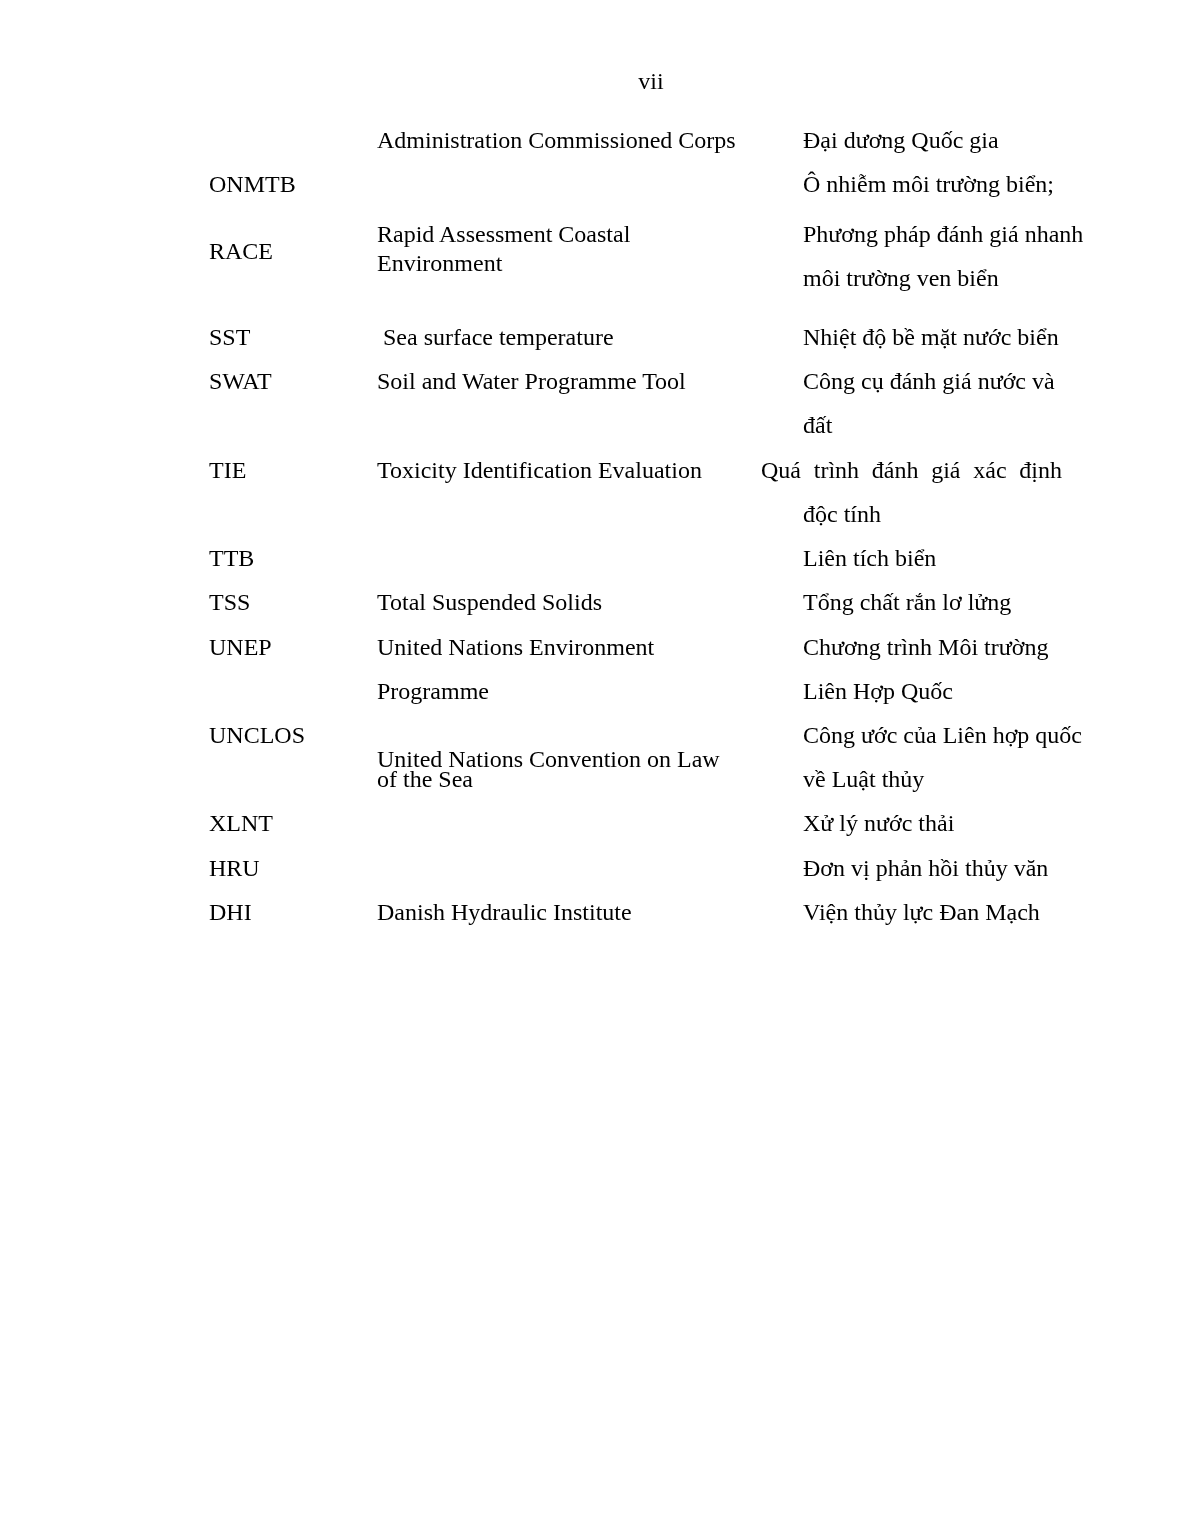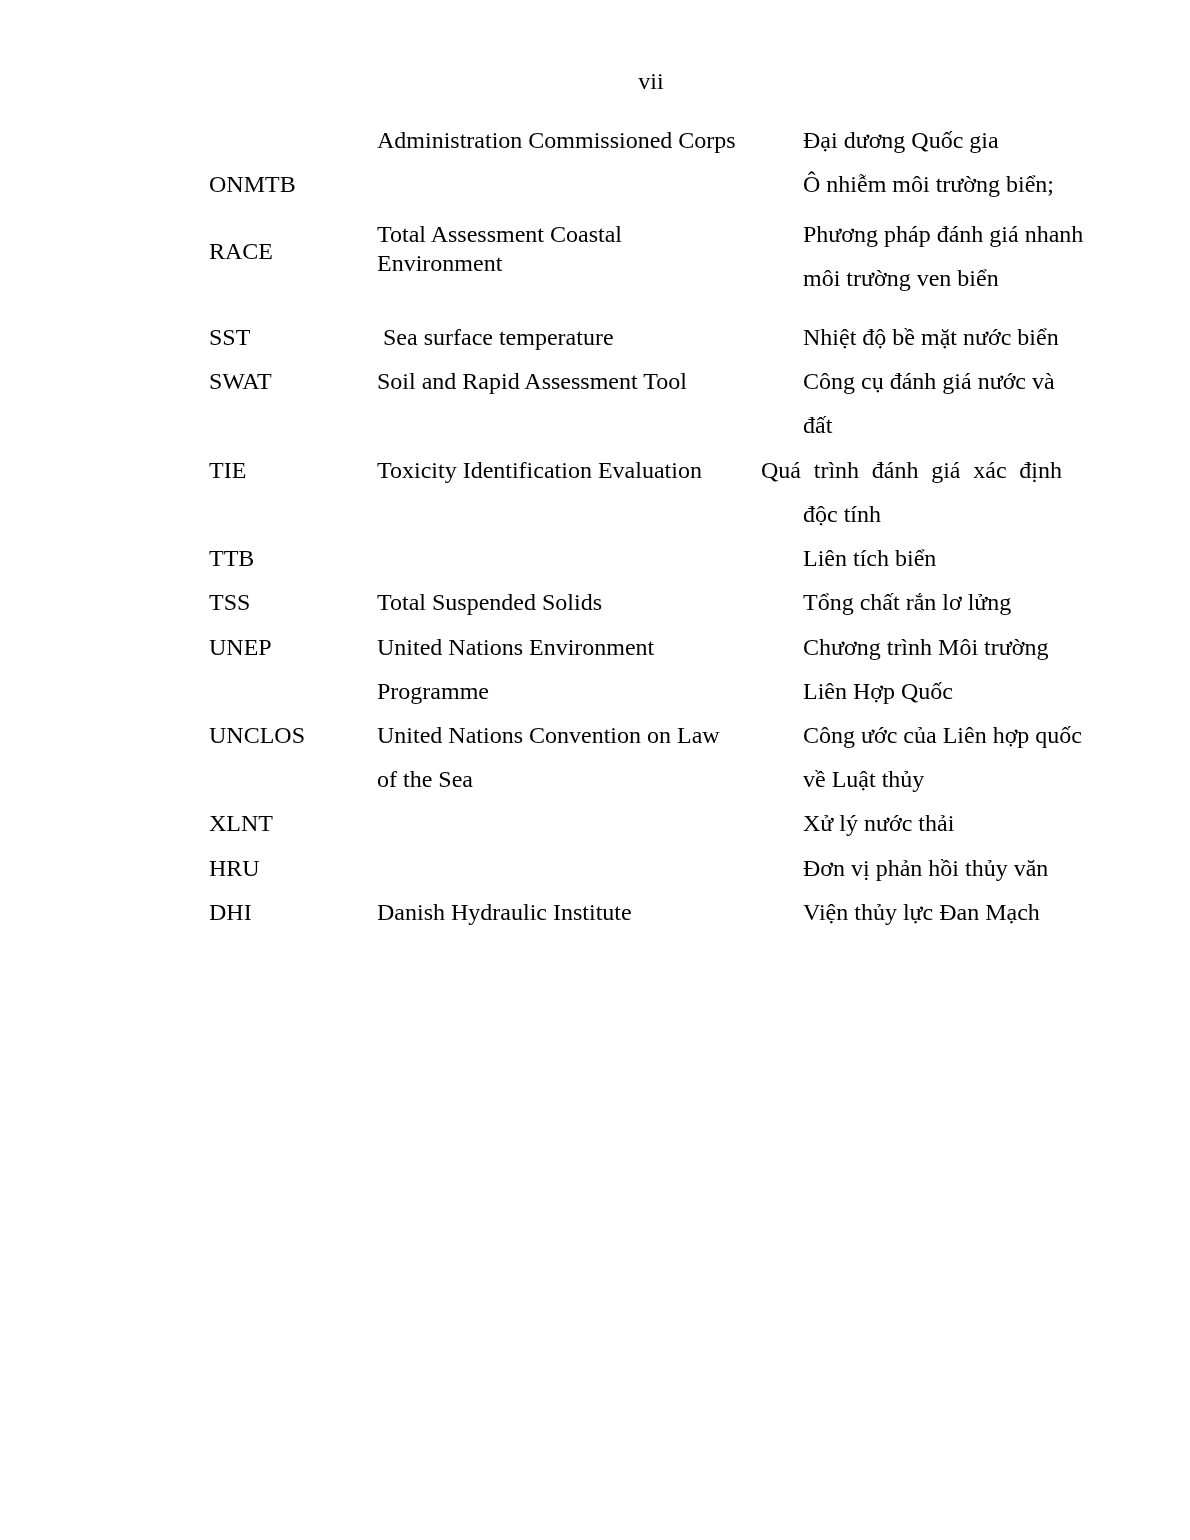--- a/index.html
+++ b/index.html
@@ -32,35 +32,35 @@
       <span class="t c3" style="top:125px">Đại dương Quốc gia</span>
     </div>
 
     <div>
       <span class="t c1" style="top:169px">ONMTB</span>
       <span class="t c3" style="top:169px">Ô nhiễm môi trường biển;</span>
     </div>
 
     <div>
       <span class="t c1" style="top:236px">RACE</span>
-      <span class="t c2" style="top:219px">Total Assessment Coastal</span>
+      <span class="t c2" style="top:219px">Rapid Assessment Coastal</span>
       <span class="t c2" style="top:248px">Environment</span>
       <span class="t c3" style="top:219px">Phương pháp đánh giá nhanh</span>
       <span class="t c3" style="top:263px">môi trường ven biển</span>
     </div>
 
     <div>
       <span class="t c1" style="top:322px">SST</span>
       <span class="t c2" style="top:322px; white-space:pre"> Sea surface temperature</span>
       <span class="t c3" style="top:322px">Nhiệt độ bề mặt nước biển</span>
     </div>
 
     <div>
       <span class="t c1" style="top:366px">SWAT</span>
-      <span class="t c2" style="top:366px">Soil and Rapid Assessment Tool</span>
+      <span class="t c2" style="top:366px">Soil and Water Programme Tool</span>
       <span class="t c3" style="top:366px">Công cụ đánh giá nước và</span>
       <span class="t c3" style="top:410px">đất</span>
     </div>
 
     <div>
       <span class="t c1" style="top:455px">TIE</span>
       <span class="t c2" style="top:455px">Toxicity Identification Evaluation</span>
       <span class="t c3j" style="top:455px">Quá trình đánh giá xác định</span>
       <span class="t c3" style="top:499px">độc tính</span>
     </div>
@@ -79,21 +79,21 @@
     <div>
       <span class="t c1" style="top:632px">UNEP</span>
       <span class="t c2" style="top:632px">United Nations Environment</span>
       <span class="t c2" style="top:676px">Programme</span>
       <span class="t c3" style="top:632px">Chương trình Môi trường</span>
       <span class="t c3" style="top:676px">Liên Hợp Quốc</span>
     </div>
 
     <div>
       <span class="t c1" style="top:720px">UNCLOS</span>
-      <span class="t c2" style="top:720px">United Nations Convention on Law</span>
+      <span class="t c2" style="top:744px">United Nations Convention on Law</span>
       <span class="t c2" style="top:764px">of the Sea</span>
       <span class="t c3" style="top:720px">Công ước của Liên hợp quốc</span>
       <span class="t c3" style="top:764px">về Luật thủy</span>
     </div>
 
     <div>
       <span class="t c1" style="top:808px">XLNT</span>
       <span class="t c3" style="top:808px">Xử lý nước thải</span>
     </div>
 

